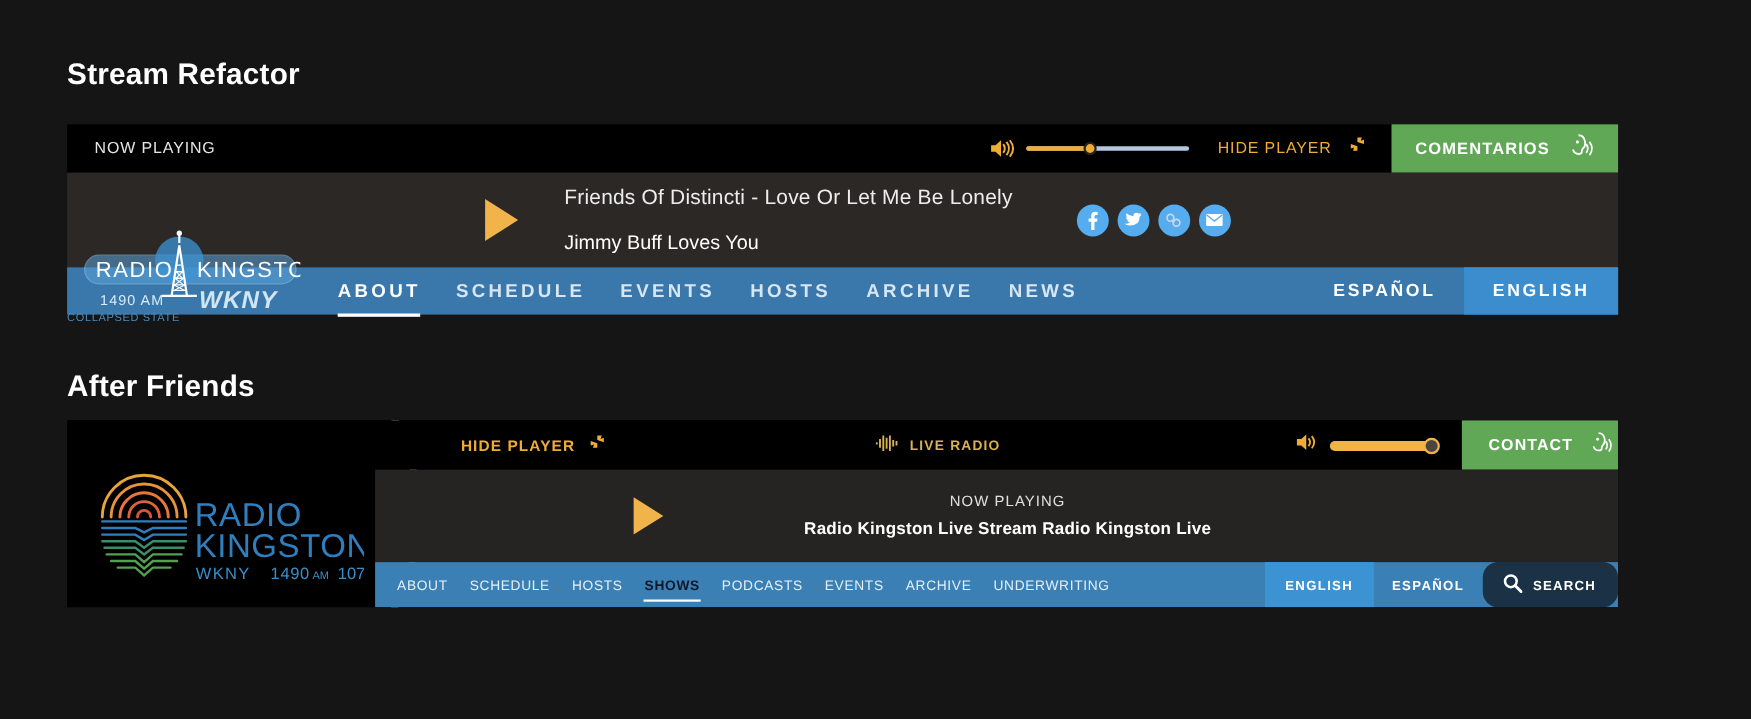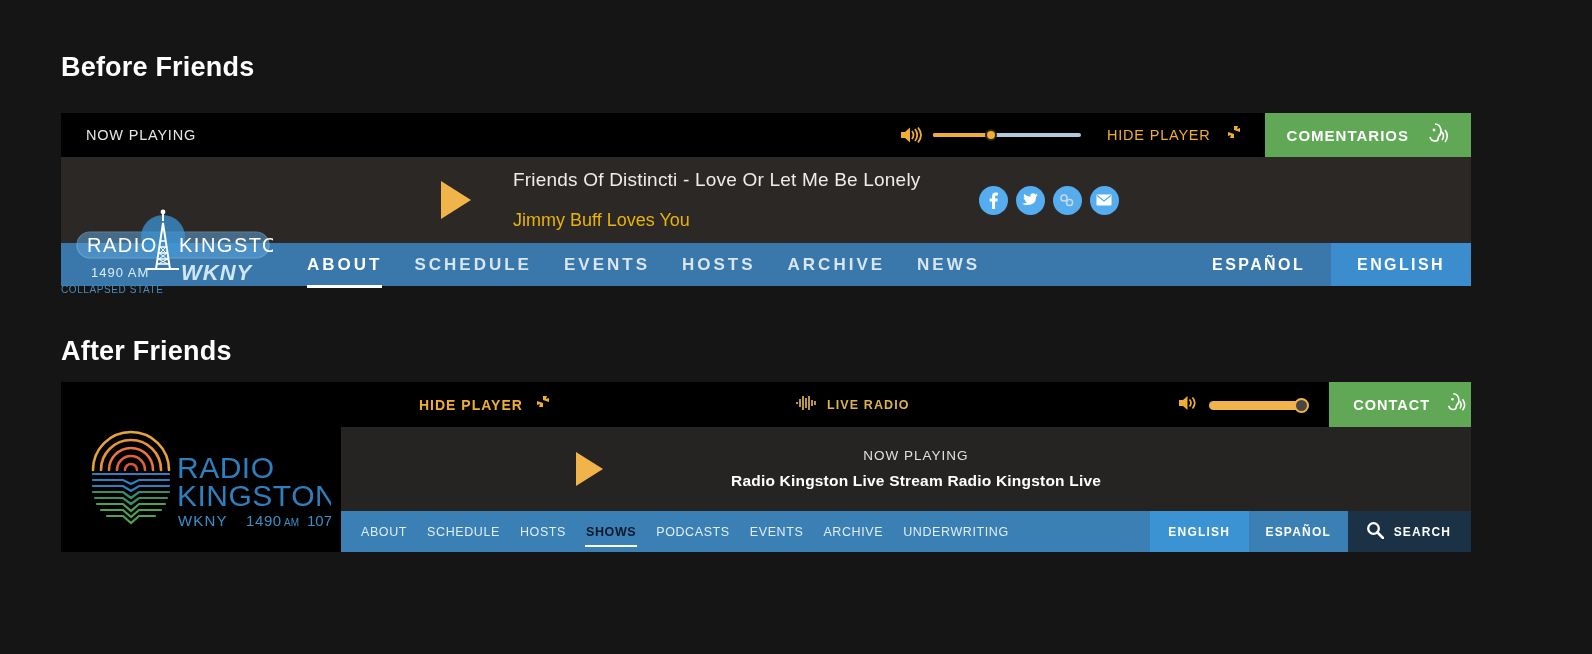--- a/index.html
+++ b/index.html
@@ -97,21 +97,21 @@
     border-left: 30px solid #f0b44a;
     border-top: 19px solid transparent;
     border-bottom: 19px solid transparent;
     margin-left: 380px;
   }
   .old-track-text { margin-left: 42px; }
   .old-track-title {
     color: #ededed; font-size: 19px; letter-spacing: 0.2px;
   }
   .old-track-sub {
-    color: #eab308; font-size: 18px; margin-top: 19px;
+    color: #ffffff; font-size: 18px; margin-top: 19px;
   }
   .social-row { display: flex; gap: 8px; margin-left: 58px; }
   .social-btn {
     width: 29px; height: 29px; border-radius: 50%;
     background: #55acee;
     display: flex; align-items: center; justify-content: center;
   }
   .old-navbar {
     position: relative;
     height: 43px;
@@ -274,29 +274,29 @@
   .new-lang-item {
     display: flex; align-items: center; justify-content: center;
     width: 99px;
     color: #ffffff; font-size: 12px; font-weight: bold; letter-spacing: 1.2px;
   }
   .new-lang-item.active { background: #3c93d3; }
   .search-box {
     display: flex; align-items: center; gap: 10px;
     padding: 0 20px 0 18px;
     background: #1b3145;
-    color: #ffffff; font-size: 12px; font-weight: bold; letter-spacing: 1.1px;
+    color: #ffffff; font-size: 12px; font-weight: bold; letter-spacing: 1.1px; border-radius: 14px;
   }
 </style>
 </head>
 <body>
 
 <div class="page">
 
-  <div class="section-title" id="title-before">Before Friends</div>
+  <div class="section-title" id="title-before">Stream Refactor</div>
 
   <div class="before-wrap">
 
     <div class="old-topbar">
       <div class="old-nowplaying">NOW PLAYING</div>
 
       <div class="old-topbar-right">
         <span class="vol-icon-old">
           <svg width="24" height="20" viewBox="0 0 24 20">
             <path d="M2 7 h4 l5 -4.5 v15 l-5 -4.5 h-4 z" fill="#f0ad34"></path>

